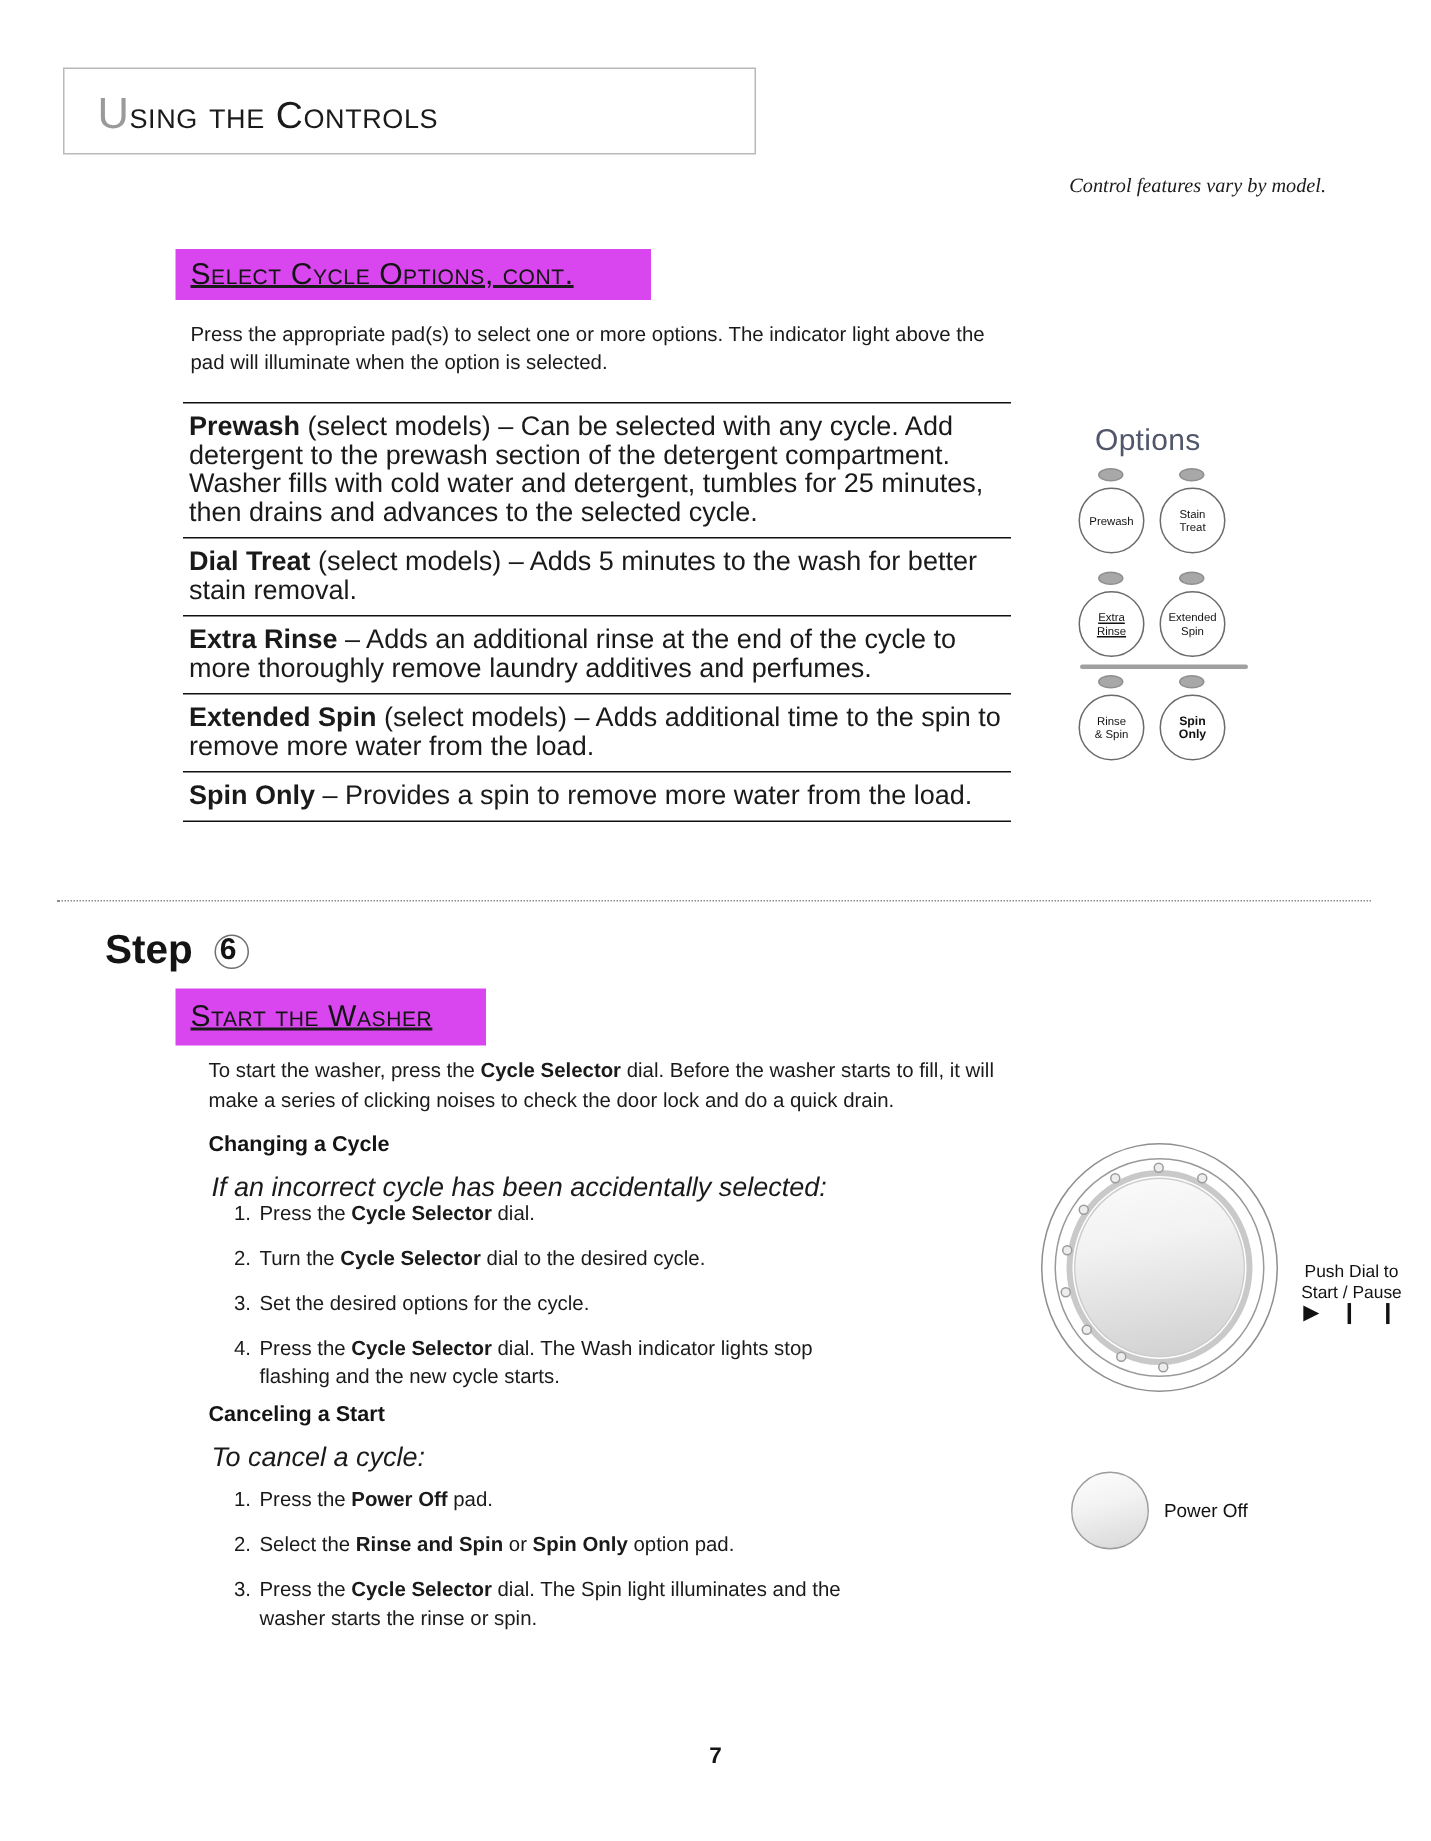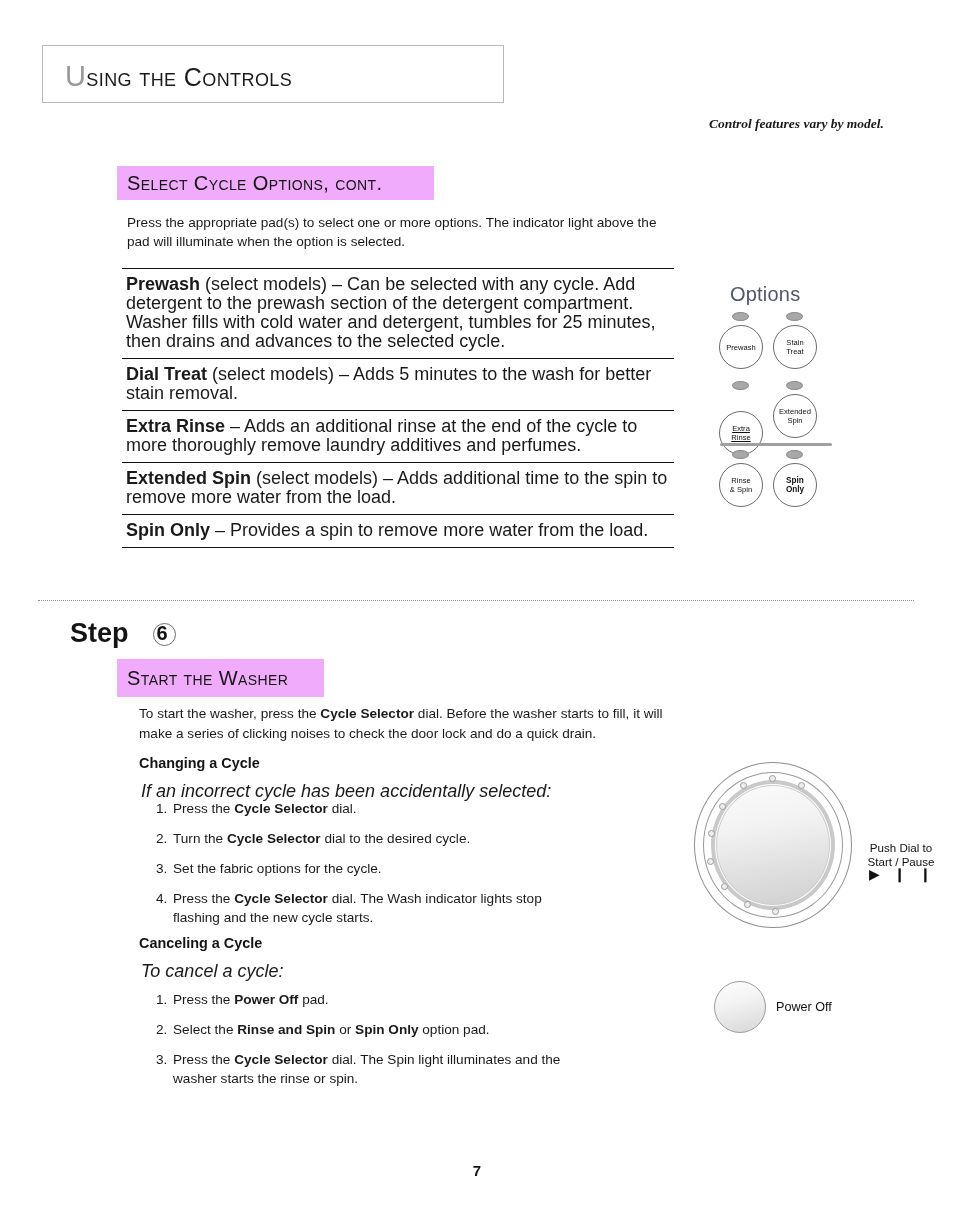--- a/index.html
+++ b/index.html
@@ -44,29 +44,29 @@
 
   
   .model-note {
     position: absolute;
     right: 70px;
     top: 116px;
     font-style: italic;
     font-size: 13.5px;
     color: #1a1a1a;
     font-family: "Liberation Serif", serif;
-    font-weight: bold;
   }
 
   
   .band {
     position: absolute;
-    background: #f0abfc;
+    background: #d946ef;
     display: flex;
     align-items: center;
+    text-decoration: underline;
   }
   .band-label {
     font-variant: small-caps;
     font-size: 20px;
     font-weight: 500;
     letter-spacing: 0.4px;
     color: #141414;
     padding-left: 10px;
     white-space: nowrap;
   }
@@ -113,21 +113,21 @@
   
   .step-head {
     position: absolute;
     left: 70px;
     top: 618px;
     font-size: 27px;
     font-weight: bold;
     color: #141414;
     display: flex;
     align-items: center;
-    gap: 22px;
+    gap: 12px;
   }
   .step-circle {
     position: relative;
     width: 26px;
     height: 26px;
     display: inline-flex;
     align-items: center;
     justify-content: center;
   }
   .step-circle::after {
@@ -397,21 +397,21 @@
   <div class="opt-btn" style="left:7px; top:42px;">
     <span>Prewash</span>
   </div>
 
   <div class="opt-led" style="left:74px; top:29px;"></div>
   <div class="opt-btn" style="left:61px; top:42px;">
     <span><span>Stain</span><br><span>Treat</span></span>
   </div>
 
   <div class="opt-led" style="left:20px; top:98px;"></div>
-  <div class="opt-btn" style="left:7px; top:128px;text-decoration:underline;">
+  <div class="opt-btn" style="left:7px; top:111px;text-decoration:underline;">
     <span><span>Extra</span><br><span>Rinse</span></span>
   </div>
 
   <div class="opt-led" style="left:74px; top:98px;"></div>
   <div class="opt-btn" style="left:61px; top:111px;">
     <span><span>Extended</span><br><span>Spin</span></span>
   </div>
 
   <div class="opt-divider"></div>
 
@@ -447,29 +447,29 @@
   <div class="li">
     <span class="num">1.</span>
     <span class="txt">Press the <b>Cycle Selector</b> dial.</span>
   </div>
   <div class="li">
     <span class="num">2.</span>
     <span class="txt">Turn the <b>Cycle Selector</b> dial to the desired cycle.</span>
   </div>
   <div class="li">
     <span class="num">3.</span>
-    <span class="txt">Set the fabric options for the cycle.</span>
+    <span class="txt">Set the desired options for the cycle.</span>
   </div>
   <div class="li">
     <span class="num">4.</span>
     <span class="txt">Press the <b>Cycle Selector</b> dial. The Wash indicator lights stop flashing and the new cycle starts.</span>
   </div>
 </div>
 
-<div class="sub-head" id="sub-canceling">Canceling a Cycle</div>
+<div class="sub-head" id="sub-canceling">Canceling a Start</div>
 <div class="lead-line" id="lead-canceling">To cancel a cycle:</div>
 <div class="numlist" id="list-canceling">
   <div class="li">
     <span class="num">1.</span>
     <span class="txt">Press the <b>Power Off</b> pad.</span>
   </div>
   <div class="li">
     <span class="num">2.</span>
     <span class="txt">Select the <b>Rinse and Spin</b> or <b>Spin Only</b> option pad.</span>
   </div>

